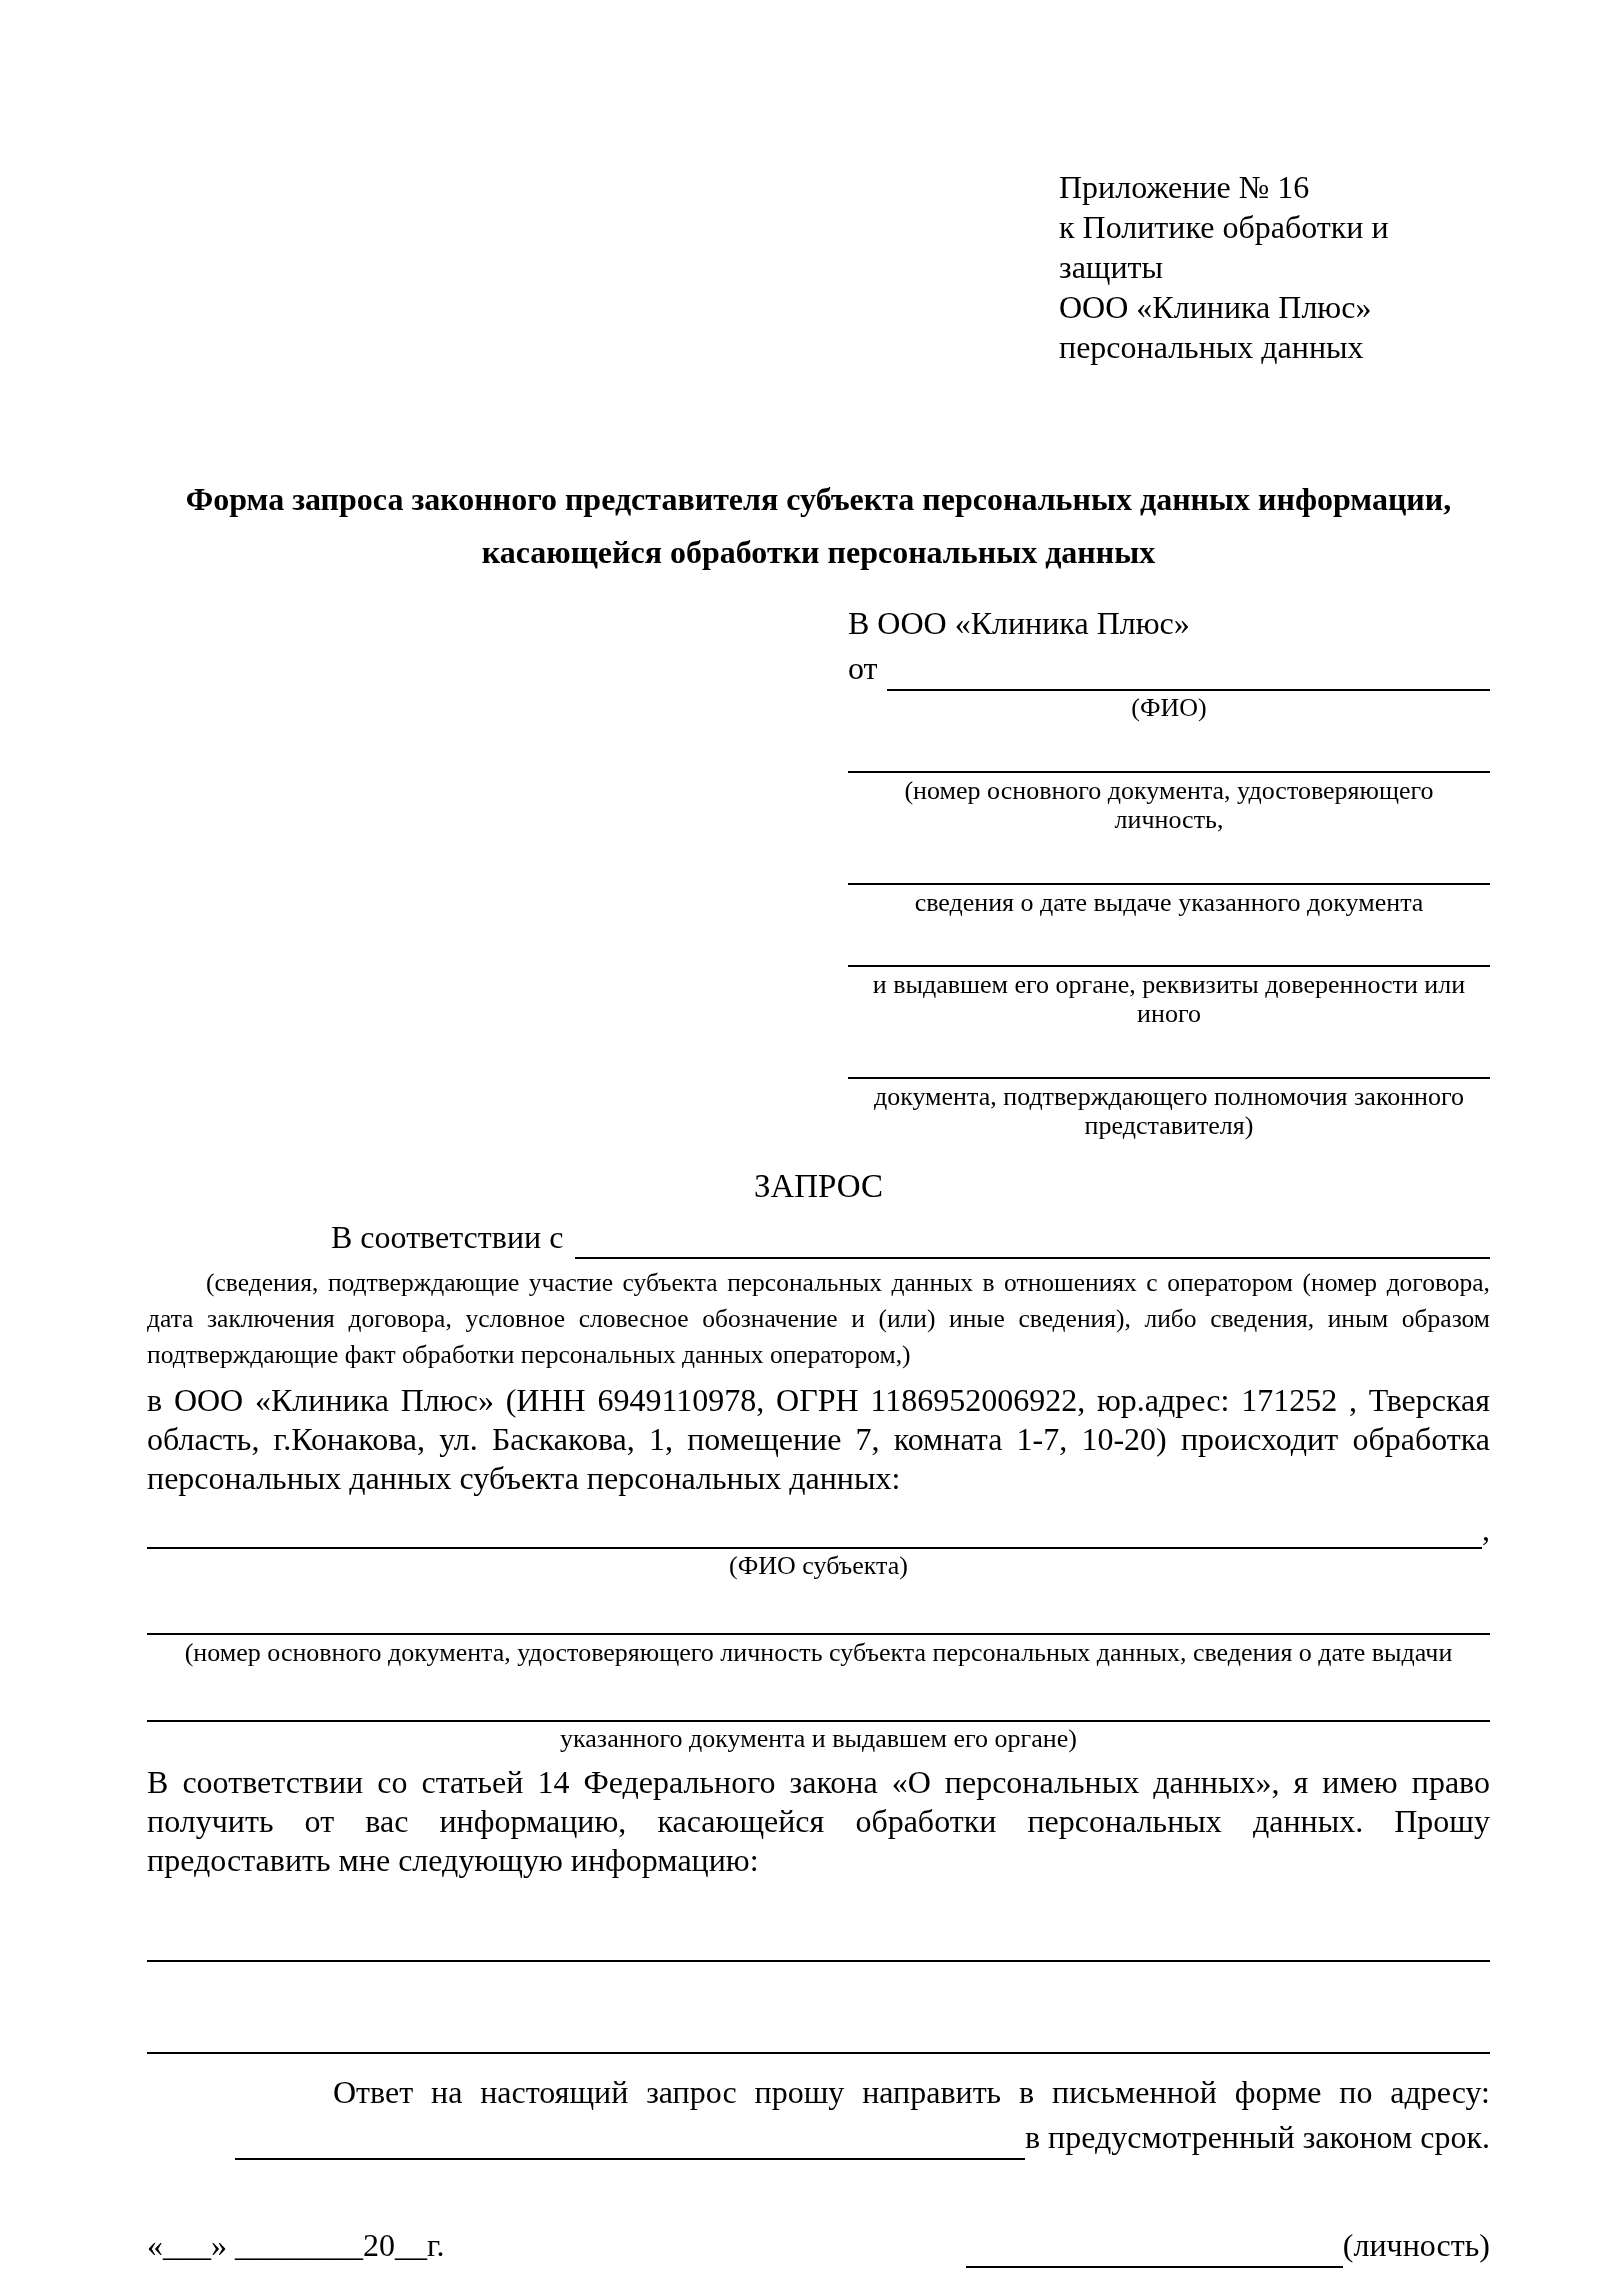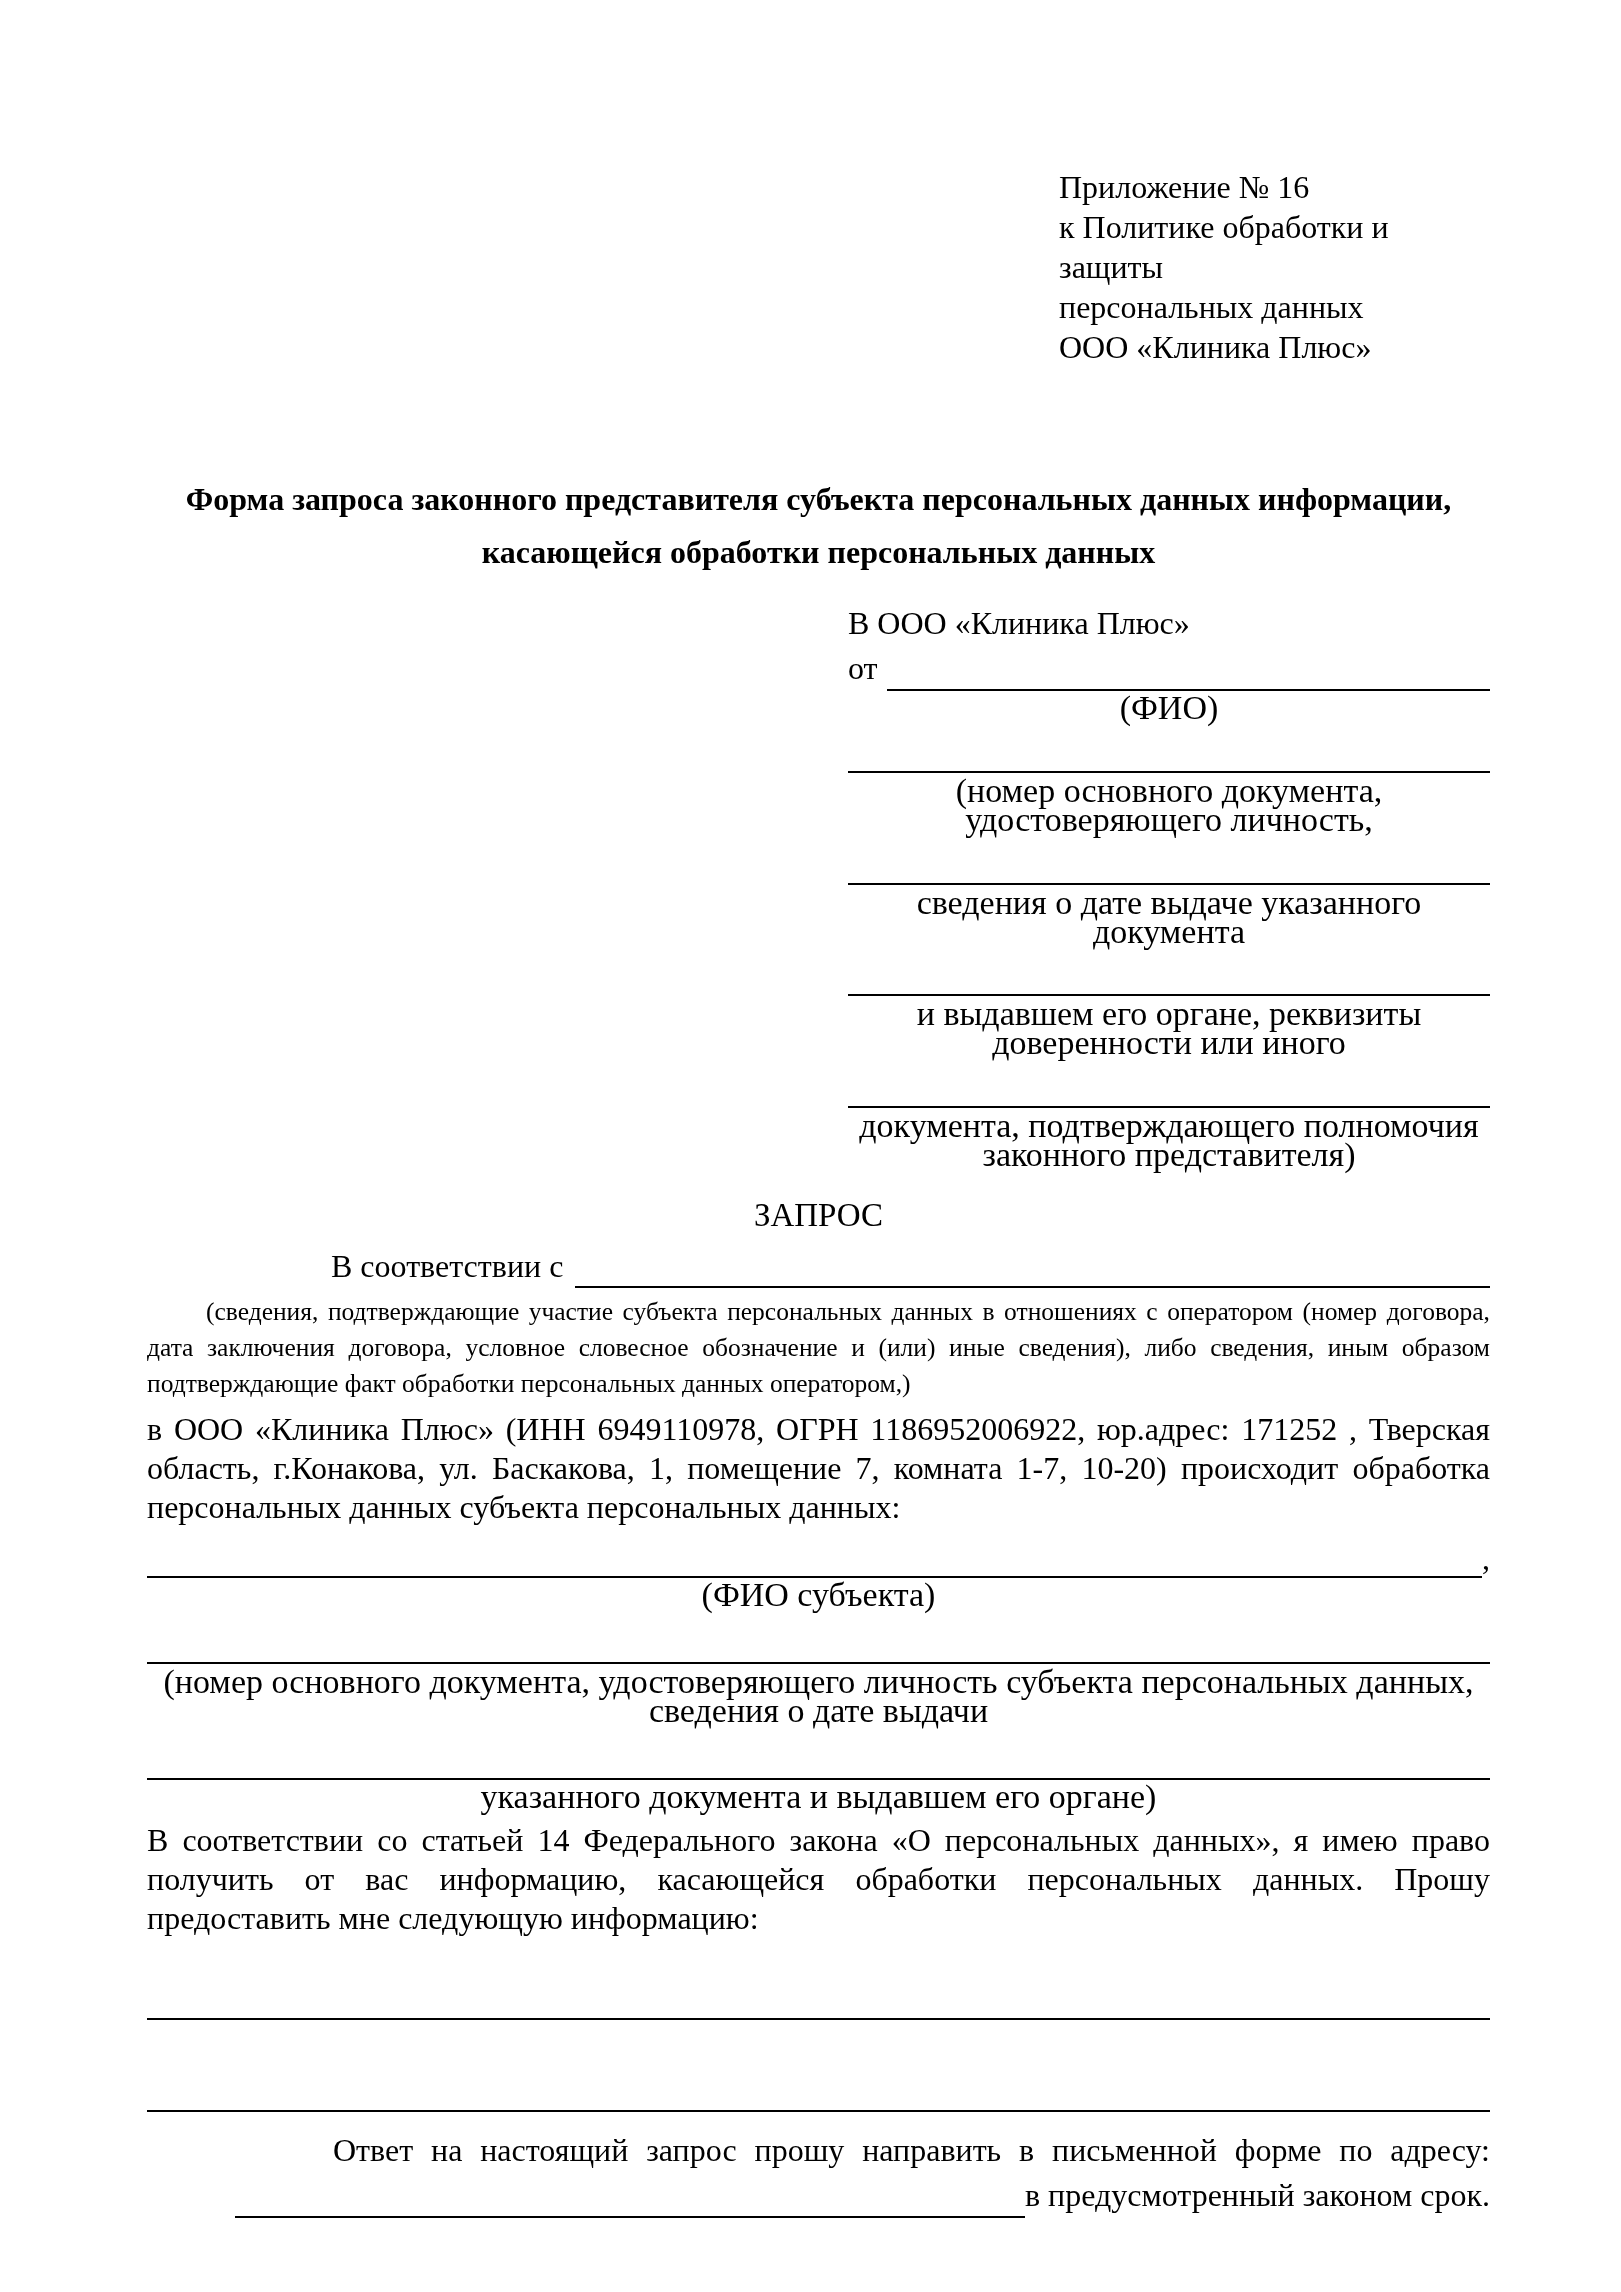--- a/index.html
+++ b/index.html
@@ -42,21 +42,21 @@
   }
   .addr-from .label { white-space: nowrap; }
   .fill {
     flex: 1 1 auto;
     border-bottom: 2.9px solid #000;
     height: 35px;
     min-width: 39px;
   }
   .addr-from .fill { margin-left: 9.8px; }
   .cap {
-    font-size: 34px;
+    font-size: 26px;
     line-height: 29px;
     text-align: center;
     margin-top: 2.9px;
   }
   .blank {
     border-bottom: 2.9px solid #000;
     height: 37px;
   }
   
   .zapros {
@@ -129,22 +129,22 @@
   .sig-cap { white-space: nowrap; }
 </style>
 </head>
 <body>
 
 <div class="page">
 
   <div class="appendix">
     <div>Приложение № 16</div>
     <div>к Политике обработки и защиты</div>
+    <div>ООО «Клиника Плюс»</div>
     <div>персональных данных</div>
-    <div>ООО «Клиника Плюс»</div>
   </div>
 
   <div class="doc-title">Форма запроса законного представителя субъекта персональных данных информации, касающейся обработки персональных данных</div>
 
   <div class="addressee">
     <div class="addr-to">В ООО «Клиника Плюс»</div>
     <div class="addr-from">
       <span class="label">от</span>
       <span class="fill"></span>
     </div>

